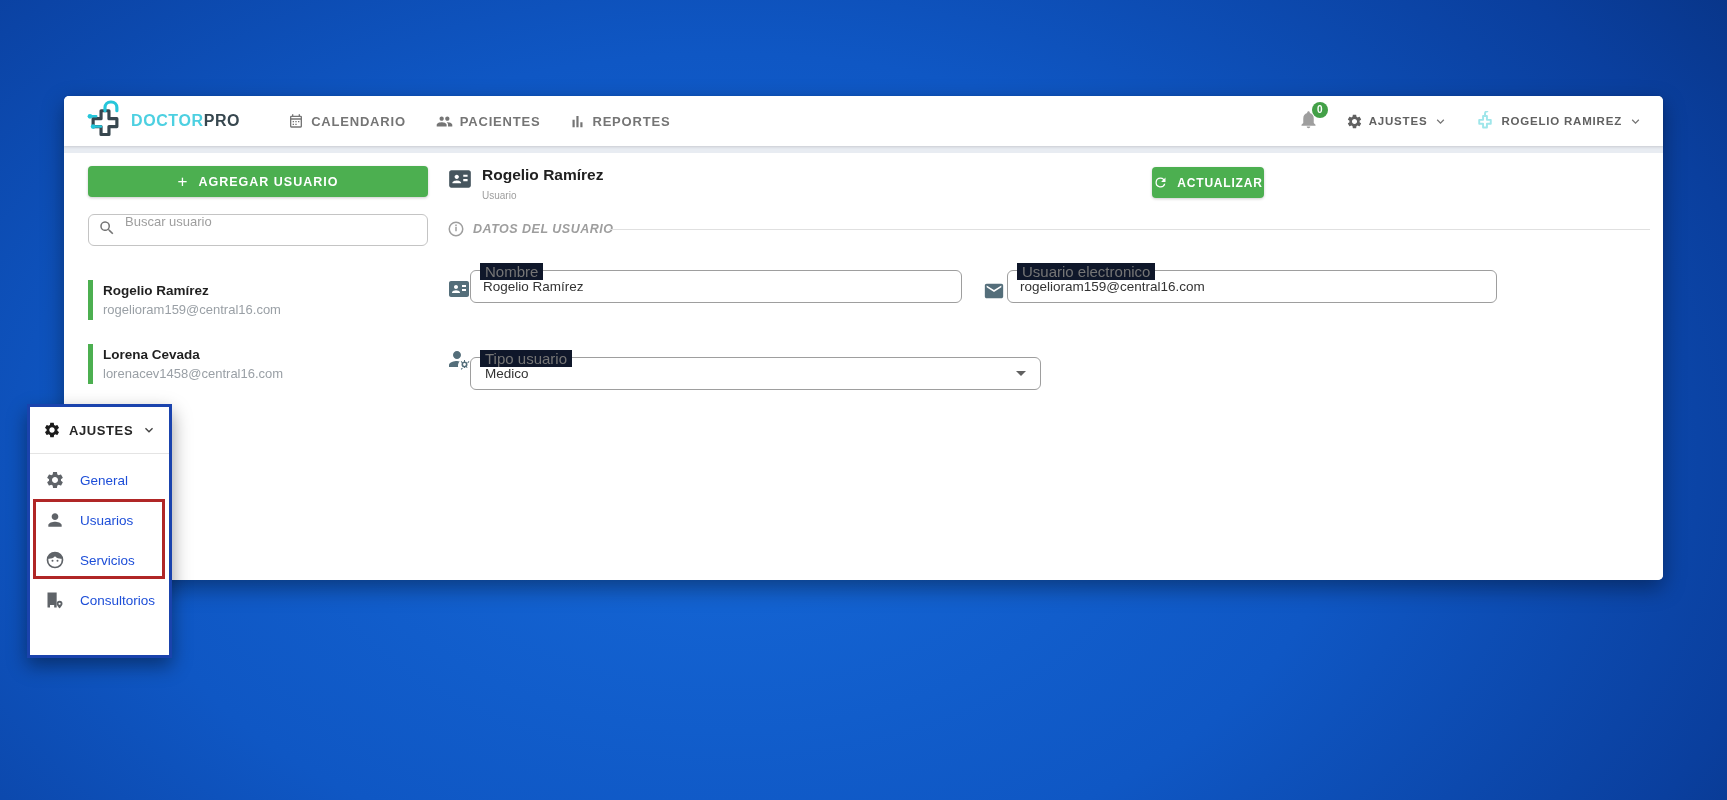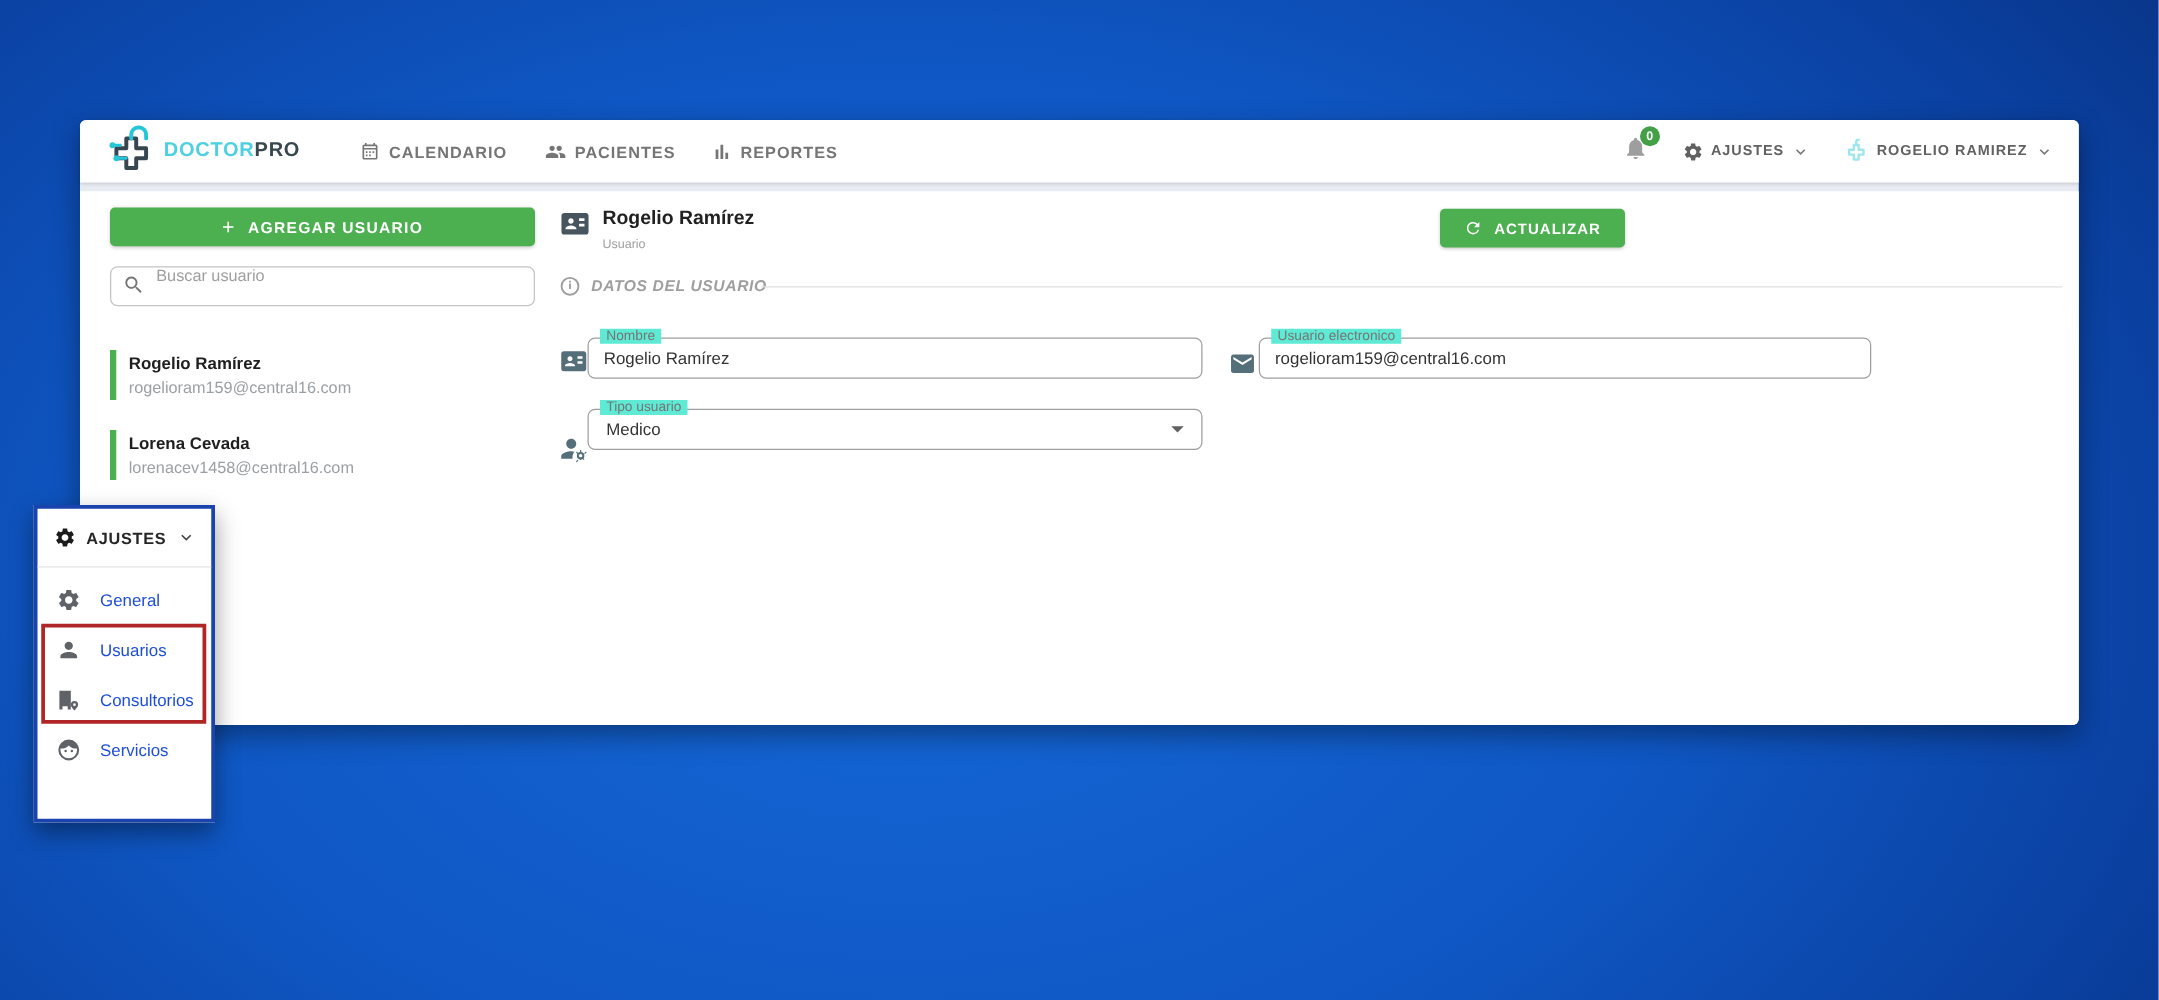--- a/index.html
+++ b/index.html
@@ -85,36 +85,36 @@
   .detail-icon{ position:absolute; left:383px; top:13px; fill:#46555e; }
   .detail-title{ position:absolute; left:418px; top:13px; font-size:15.5px; font-weight:700; color:#212121; }
   .detail-subtitle{ position:absolute; left:418px; top:37px; font-size:10px; color:#9e9e9e; }
 
   .btn-action{
     position:absolute; top:14px; height:31px; border:none; border-radius:4px; cursor:pointer;
     color:#fff; font-family:inherit; font-size:12px; font-weight:700; letter-spacing:.8px;
     display:flex; align-items:center; justify-content:center; gap:9px;
     box-shadow:0 1px 3px rgba(0,0,0,.2);
   }
-  .btn-update{ left:1088px; width:148px; background:#4caf50; }
+  .btn-update{ left:1088px; width:112px; background:#4caf50; }
   .btn-delete{ left:1236px; width:181px; background:#ef5350; }
   .btn-action svg{ fill:#fff; }
 
   .section-icon{ position:absolute; left:383px; top:67px; fill:#9e9e9e; }
   .section-title{ position:absolute; left:409px; top:69px; font-size:12.5px; font-weight:700;
     font-style:italic; letter-spacing:.5px; color:#9e9e9e; }
   .section-divider{ position:absolute; left:545px; top:76px; width:1041px; height:1px; background:#e0e0e0; }
 
   
   .field{
     position:absolute; height:33px; border:1px solid #9e9e9e; border-radius:6px; background:#fff;
   }
   .field .flabel{
-    position:absolute; top:-8px; left:9px; background:#5eead4; padding:0 5px;
-    font-size:11px; color:#757575; white-space:nowrap;
+    position:absolute; top:-8px; left:9px; background:#0f172a; padding:0 5px;
+    font-size:15px; color:#757575; white-space:nowrap;
   }
   .field input{
     width:100%; height:100%; border:none; outline:none; background:transparent;
     padding:0 12px; font-family:inherit; font-size:13.5px; color:#333; border-radius:6px;
   }
   .field-select{ display:flex; align-items:center; padding:0 14px; cursor:pointer; }
   .field-select .sval{ font-size:13.5px; color:#333; }
   .caret{ margin-left:auto; width:0; height:0; border-left:5px solid transparent;
     border-right:5px solid transparent; border-top:5px solid #616161; }
 
@@ -264,21 +264,21 @@
       <div class="field" style="left:943px; top:117px; width:490px;">
         <span class="flabel">Usuario electronico</span>
         <input type="text" value="rogelioram159@central16.com" style="">
       </div>
 
       <svg class="row-icon" style="left:383px; top:194px;" width="24" height="24" viewBox="0 0 24 24">
           <path d="M10 12c2.21 0 4-1.79 4-4s-1.79-4-4-4-4 1.79-4 4 1.79 4 4 4zm0 2c-2.67 0-8 1.34-8 4v2h9.1a5.9 5.9 0 0 1-.1-1.5c0-1.6.64-3.05 1.68-4.12A13 13 0 0 0 10 14z"></path>
           <path d="M17.5 14.5a3 3 0 1 0 0 6 3 3 0 0 0 0-6zm0 4.4a1.4 1.4 0 1 1 0-2.8 1.4 1.4 0 0 1 0 2.8z"></path>
           <path d="M17 13h1v2h-1zm0 6h1v2h-1zm-3.3-4.2.7-.7 1.4 1.4-.7.7zm4.8 4.8.7-.7 1.4 1.4-.7.7zm1.8-4.1 1.4-1.4.7.7-1.4 1.4zm-6.6 6.6 1.4-1.4.7.7-1.4 1.4z"></path>
         </svg>
-      <div class="field field-select" style="left:406px; top:174px; width:492px;">
+      <div class="field field-select" style="left:406px; top:204px; width:571px;">
         <span class="flabel">Tipo usuario</span>
         <span class="sval">Medico</span>
         <span class="caret"></span>
       </div>
 
     </main>
   </div>
 
   <div class="popup">
     <div class="popup-header">
@@ -297,34 +297,34 @@
         <svg width="20" height="20" viewBox="0 0 24 24">
             <path d="M19.14 12.94c.04-.3.06-.61.06-.94 0-.32-.02-.64-.07-.94l2.03-1.58c.18-.14.23-.41.12-.61l-1.92-3.32c-.12-.22-.37-.29-.59-.22l-2.39.96c-.5-.38-1.03-.7-1.62-.94l-.36-2.54c-.04-.24-.24-.41-.48-.41h-3.84c-.24 0-.43.17-.47.41l-.36 2.54c-.59.24-1.13.57-1.62.94l-2.39-.96c-.22-.08-.47 0-.59.22L2.74 8.87c-.12.21-.08.47.12.61l2.03 1.58c-.05.3-.09.63-.09.94s.02.64.07.94l-2.03 1.58c-.18.14-.23.41-.12.61l1.92 3.32c.12.22.37.29.59.22l2.39-.96c.5.38 1.03.7 1.62.94l.36 2.54c.05.24.24.41.48.41h3.84c.24 0 .44-.17.47-.41l.36-2.54c.59-.24 1.13-.56 1.62-.94l2.39.96c.22.08.47 0 .59-.22l1.92-3.32c.12-.22.07-.47-.12-.61l-2.01-1.58zM12 15.6c-1.98 0-3.6-1.62-3.6-3.6s1.62-3.6 3.6-3.6 3.6 1.62 3.6 3.6-1.62 3.6-3.6 3.6z"></path>
           </svg>
         <span class="plabel">General</span>
       </div>
       <div class="popup-item">
         <svg width="20" height="20" viewBox="0 0 24 24">
             <path d="M12 12c2.21 0 4-1.79 4-4s-1.79-4-4-4-4 1.79-4 4 1.79 4 4 4zm0 2c-2.67 0-8 1.34-8 4v2h16v-2c0-2.66-5.33-4-8-4z"></path>
           </svg>
         <span class="plabel">Usuarios</span>
-      </div>
-      <div class="popup-item">
-        <svg width="20" height="20" viewBox="0 0 24 24">
-            <path d="M3 21V3h11v18h-3v-3H6v3zm3-15h2v2H6zm4 0h2v2h-2zM6 10h2v2H6zm4 0h2v2h-2zM6 14h2v2H6zm4 0h2v2h-2z"></path>
-            <path d="M17.5 13a3.5 3.5 0 0 0-3.5 3.5c0 2.3 3.5 5.5 3.5 5.5s3.5-3.2 3.5-5.5A3.5 3.5 0 0 0 17.5 13zm0 4.8a1.3 1.3 0 1 1 0-2.6 1.3 1.3 0 0 1 0 2.6z"></path>
-          </svg>
-        <span class="plabel">Consultorios</span>
       </div>
       <div class="popup-item">
         <svg width="20" height="20" viewBox="0 0 24 24">
             <path d="M12 2a10 10 0 1 0 0 20 10 10 0 0 0 0-20zm0 18a8 8 0 0 1-8-8c0-.5.05-.98.14-1.45C6.6 10.83 9.6 10 12 7.6c2.4 2.4 5.4 3.23 7.86 2.95.09.47.14.95.14 1.45a8 8 0 0 1-8 8z"></path>
             <circle cx="9" cy="13" r="1.2"></circle>
             <circle cx="15" cy="13" r="1.2"></circle>
           </svg>
         <span class="plabel">Servicios</span>
       </div>
+      <div class="popup-item">
+        <svg width="20" height="20" viewBox="0 0 24 24">
+            <path d="M3 21V3h11v18h-3v-3H6v3zm3-15h2v2H6zm4 0h2v2h-2zM6 10h2v2H6zm4 0h2v2h-2zM6 14h2v2H6zm4 0h2v2h-2z"></path>
+            <path d="M17.5 13a3.5 3.5 0 0 0-3.5 3.5c0 2.3 3.5 5.5 3.5 5.5s3.5-3.2 3.5-5.5A3.5 3.5 0 0 0 17.5 13zm0 4.8a1.3 1.3 0 1 1 0-2.6 1.3 1.3 0 0 1 0 2.6z"></path>
+          </svg>
+        <span class="plabel">Consultorios</span>
+      </div>
     </div>
 
     <div class="highlight-box"></div>
   </div>
 
 </div>
 
 </body></html>

